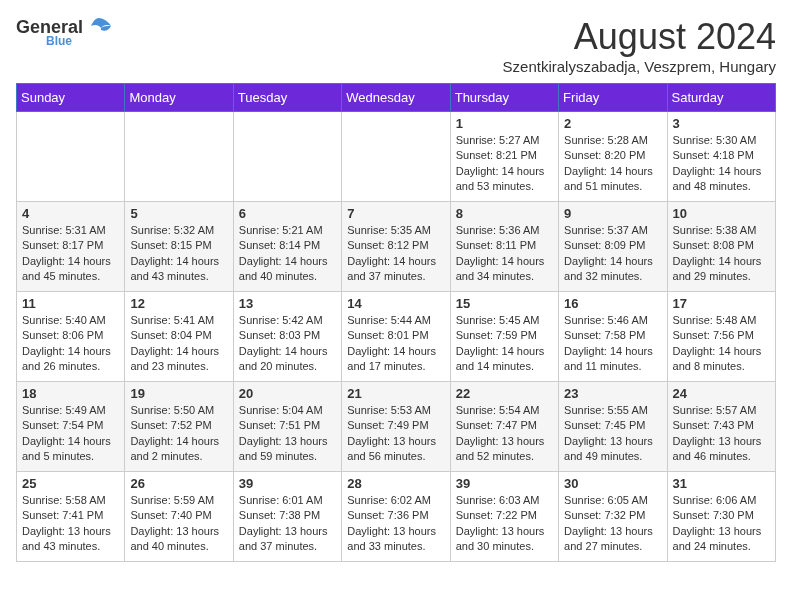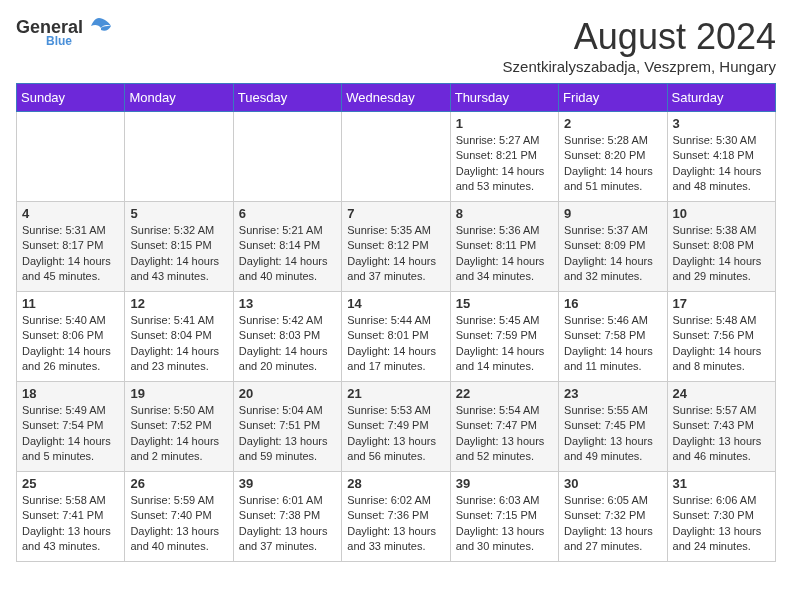--- a/index.html
+++ b/index.html
@@ -287,21 +287,21 @@
         </td>
         <td>
           <div class="day-number">28</div>
           <div class="day-info">Sunrise: 6:02 AM
 Sunset: 7:36 PM
 Daylight: 13 hours and 33 minutes.</div>
         </td>
         <td>
           <div class="day-number">39</div>
           <div class="day-info">Sunrise: 6:03 AM
-Sunset: 7:15 PM
+Sunset: 7:22 PM
 Daylight: 13 hours and 30 minutes.</div>
         </td>
         <td>
           <div class="day-number">30</div>
           <div class="day-info">Sunrise: 6:05 AM
 Sunset: 7:32 PM
 Daylight: 13 hours and 27 minutes.</div>
         </td>
         <td>
           <div class="day-number">31</div>

